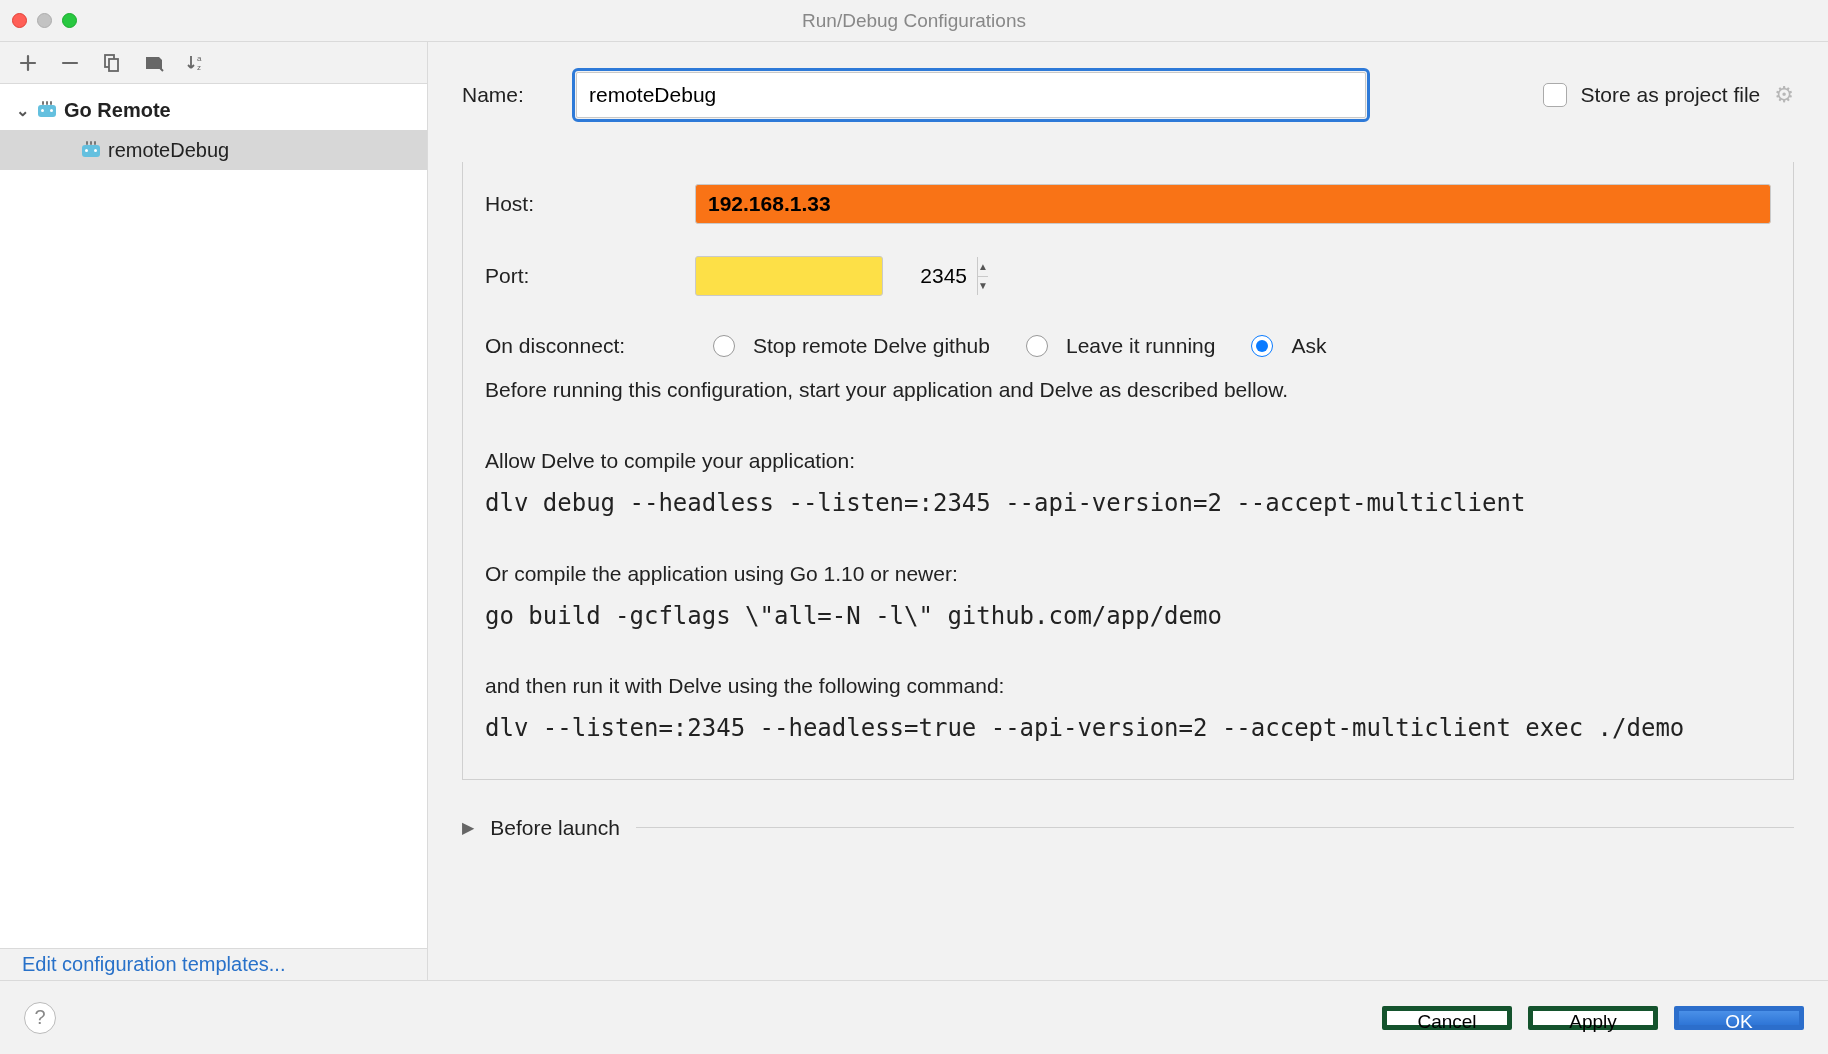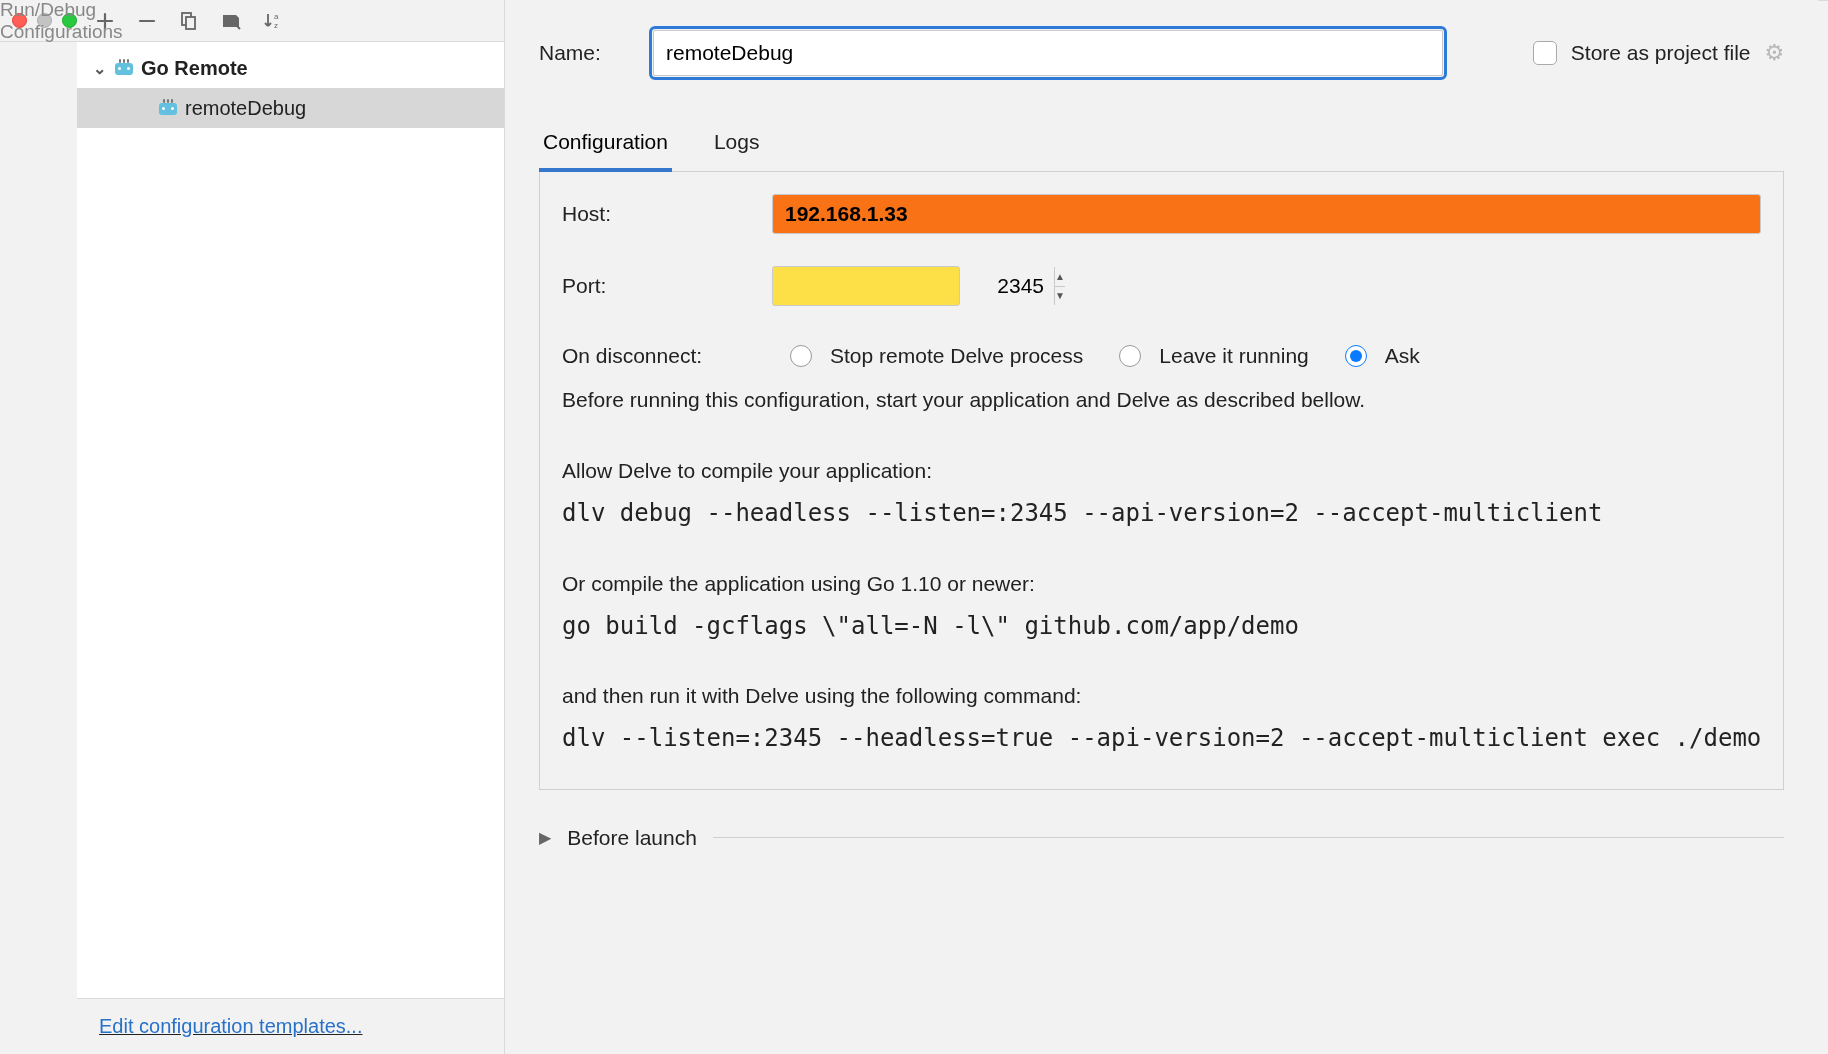--- a/index.html
+++ b/index.html
@@ -9,21 +9,21 @@
     color: #222;
     background: #f2f2f2;
     width: 1828px;
     height: 1054px;
     overflow: hidden;
   }
   .dialog {
     width: 100%;
     height: 100%;
     display: flex;
-    flex-direction: row;
+    flex-direction: column;
     background: #f2f2f2;
     border-radius: 10px;
   }
   .titlebar {
     height: 42px;
     position: relative;
     display: flex;
     align-items: center;
     border-bottom: 1px solid #dadada;
   }
@@ -96,23 +96,22 @@
   }
   .goicon .steam { height: 4px; display:flex; gap:2px; }
   .goicon .steam span { width:2px; height:4px; background:#777; border-radius:1px; }
   .goicon .face { width:18px; height:12px; background:#64c0df; border-radius:3px; position:relative; }
   .goicon .face::before, .goicon .face::after {
     content:""; position:absolute; width:3px; height:3px; background:#fff; border-radius:50%; top:4px;
   }
   .goicon .face::before { left:3px; }
   .goicon .face::after { right:3px; }
   .sidebar-footer {
-    padding: 16px 22px;
+    padding: 4px 22px;
     border-top: 1px solid #dadada;
-    text-decoration: underline;
   }
   .sidebar-footer a {
     color: #2871c9;
     font-size: 20px;
     text-decoration: none;
     cursor: pointer;
   }
   .content {
     flex: 1;
     display: flex;
@@ -334,44 +333,40 @@
       <div class="row name-row">
         <label>Name:</label>
         <input class="name-input" value="remoteDebug" style="">
         <div class="store-wrap">
           <span class="chk"></span>
           <span>Store as project file</span>
           <span class="gear">⚙</span>
         </div>
       </div>
 
-      <div class="tabs">
-        <div class="tab active">Configuration</div>
-        <div class="tab">Logs</div>
-      </div>
 
       <div class="panel">
         <div class="form-row">
           <span class="lbl">Host:</span>
           <input class="text-input" value="192.168.1.33" style="">
         </div>
         <div class="form-row">
           <span class="lbl">Port:</span>
           <div class="port-wrap">
             <input value="2345" style="">
             <div class="stepper">
               <div>▲</div>
               <div>▼</div>
             </div>
           </div>
         </div>
         <div class="form-row radio-row" style="margin-bottom:8px;">
           <span class="lbl">On disconnect:</span>
           <span class="radio"></span>
-          <span class="rlabel">Stop remote Delve process</span>
+          <span class="rlabel">Stop remote Delve github</span>
           <span class="radio"></span>
           <span class="rlabel">Leave it running</span>
           <span class="radio selected"></span>
           <span class="rlabel">Ask</span>
         </div>
         <div class="para">Before running this configuration, start your application and Delve as described bellow.</div>
         <div class="spacer"></div>
         <div class="para">Allow Delve to compile your application:</div>
         <div class="mono">dlv debug --headless --listen=:2345 --api-version=2 --accept-multiclient</div>
         <div class="spacer"></div>

